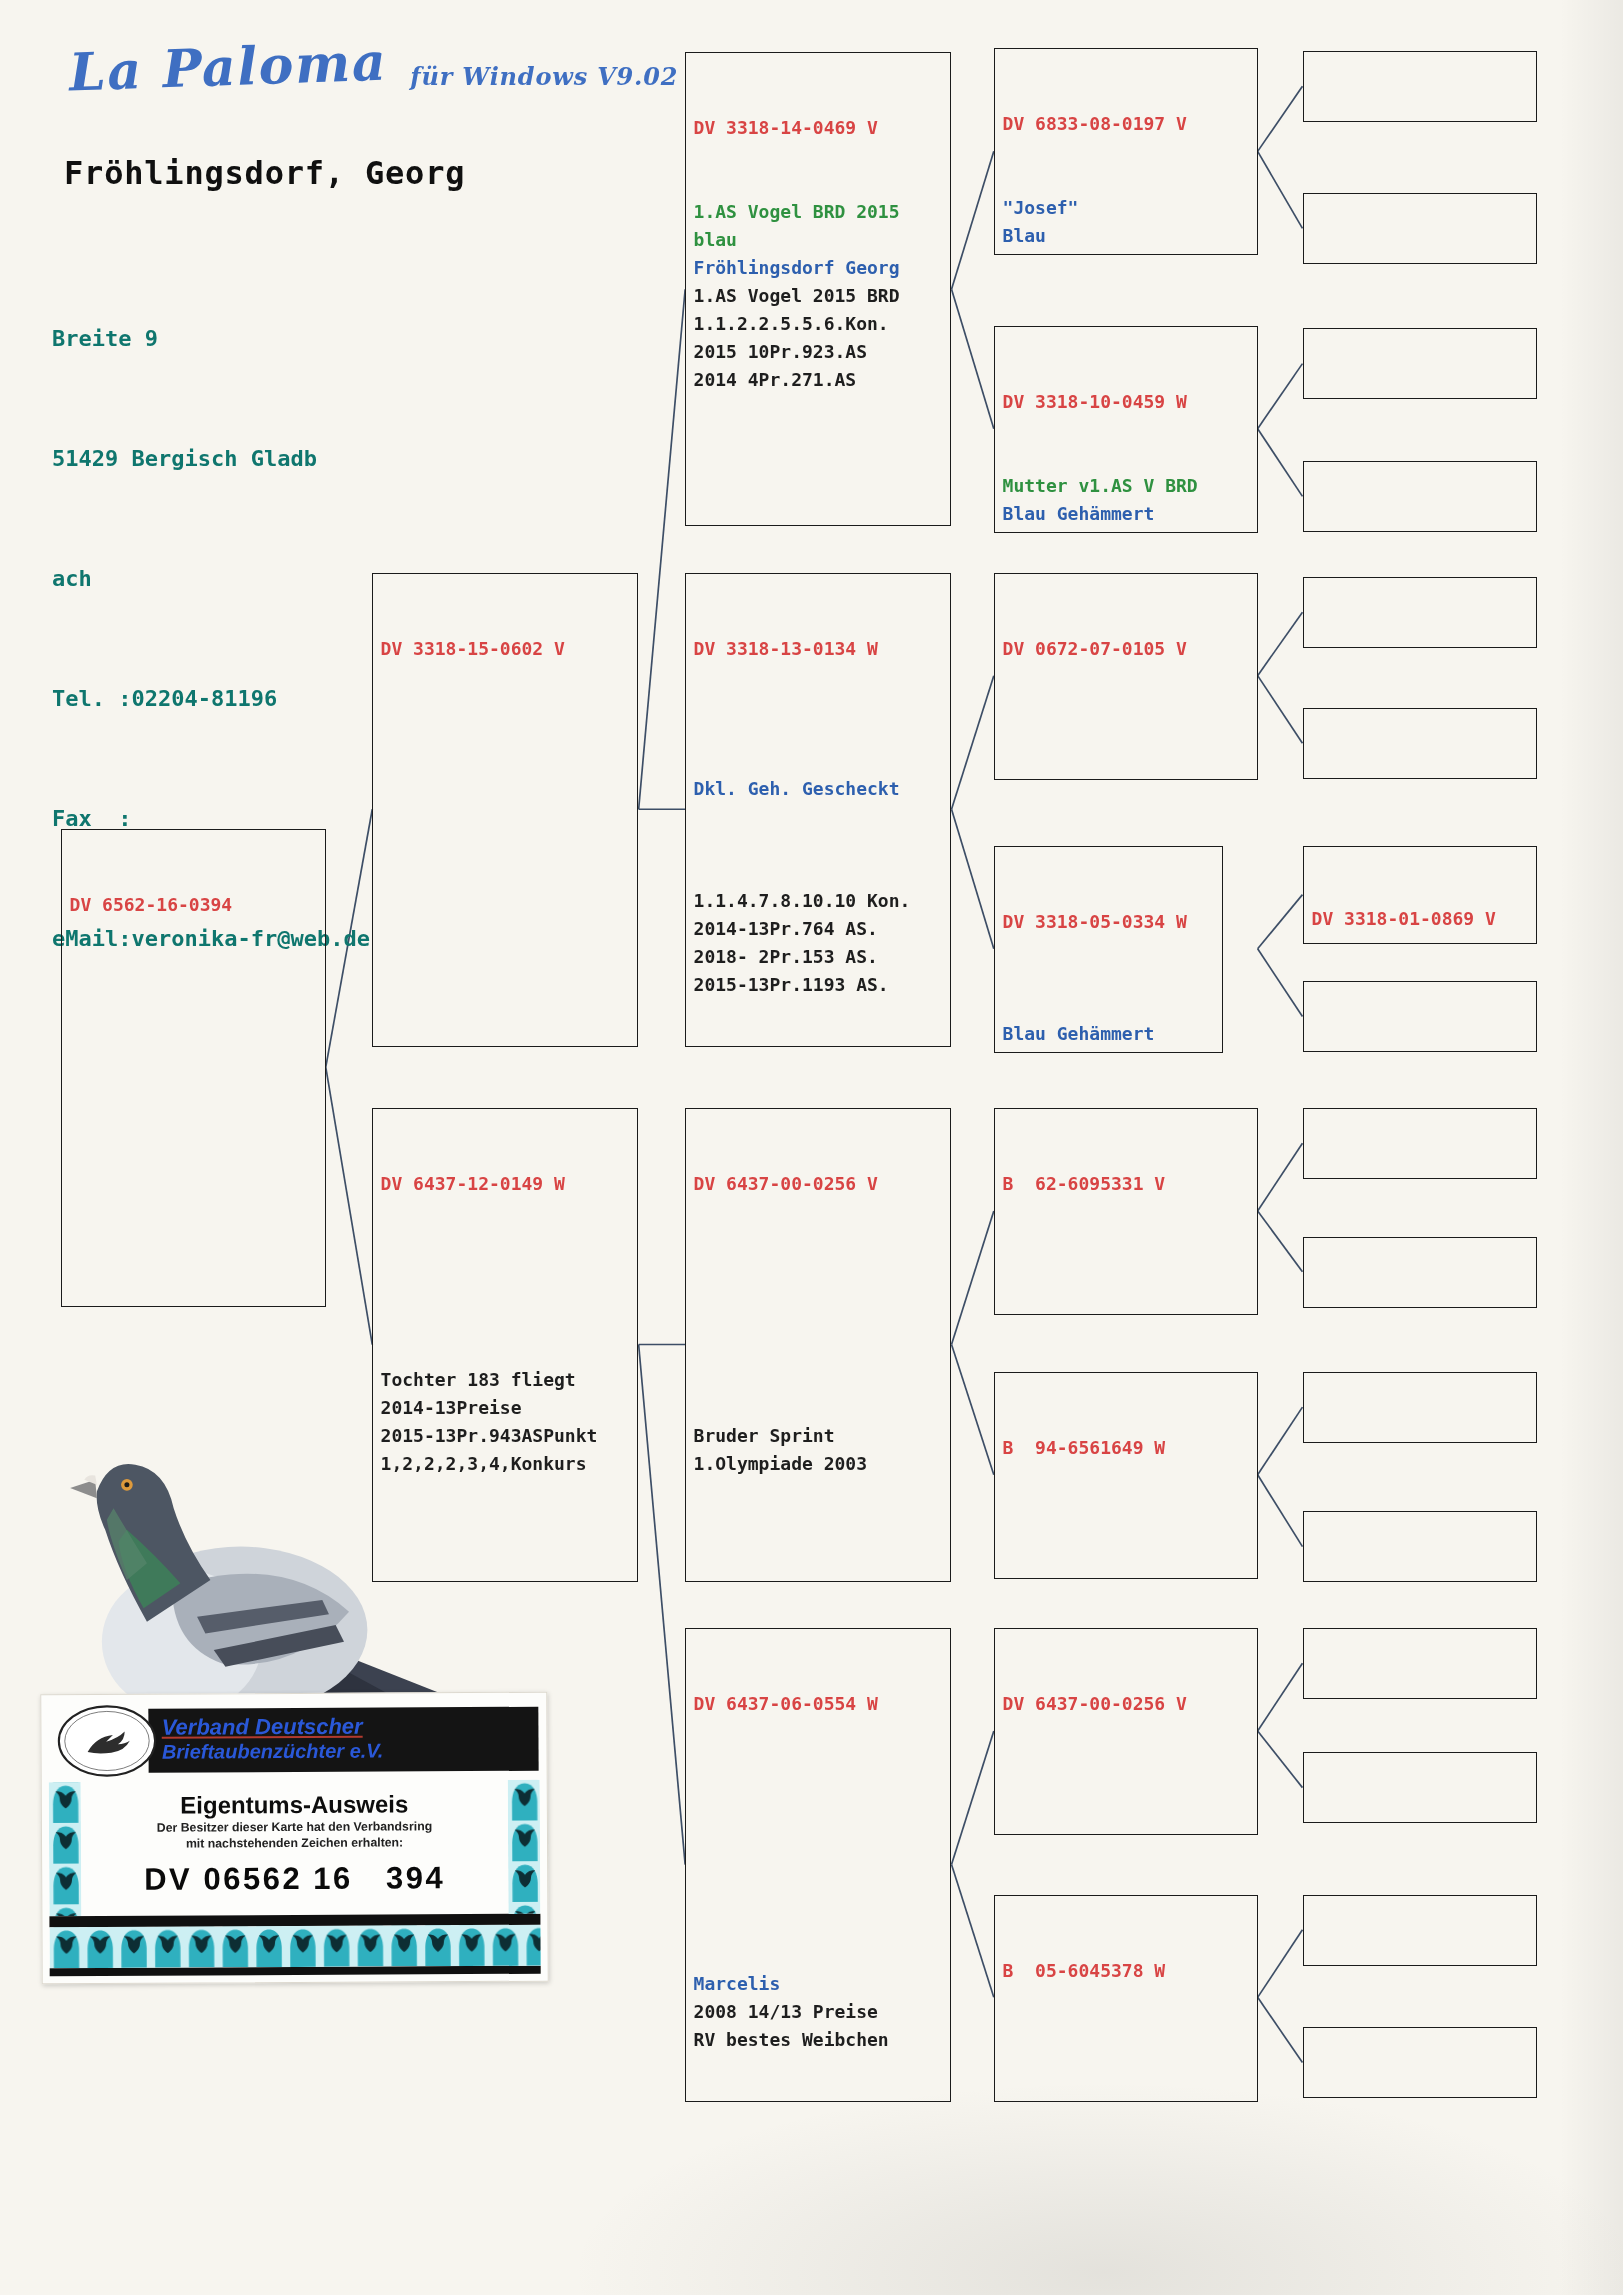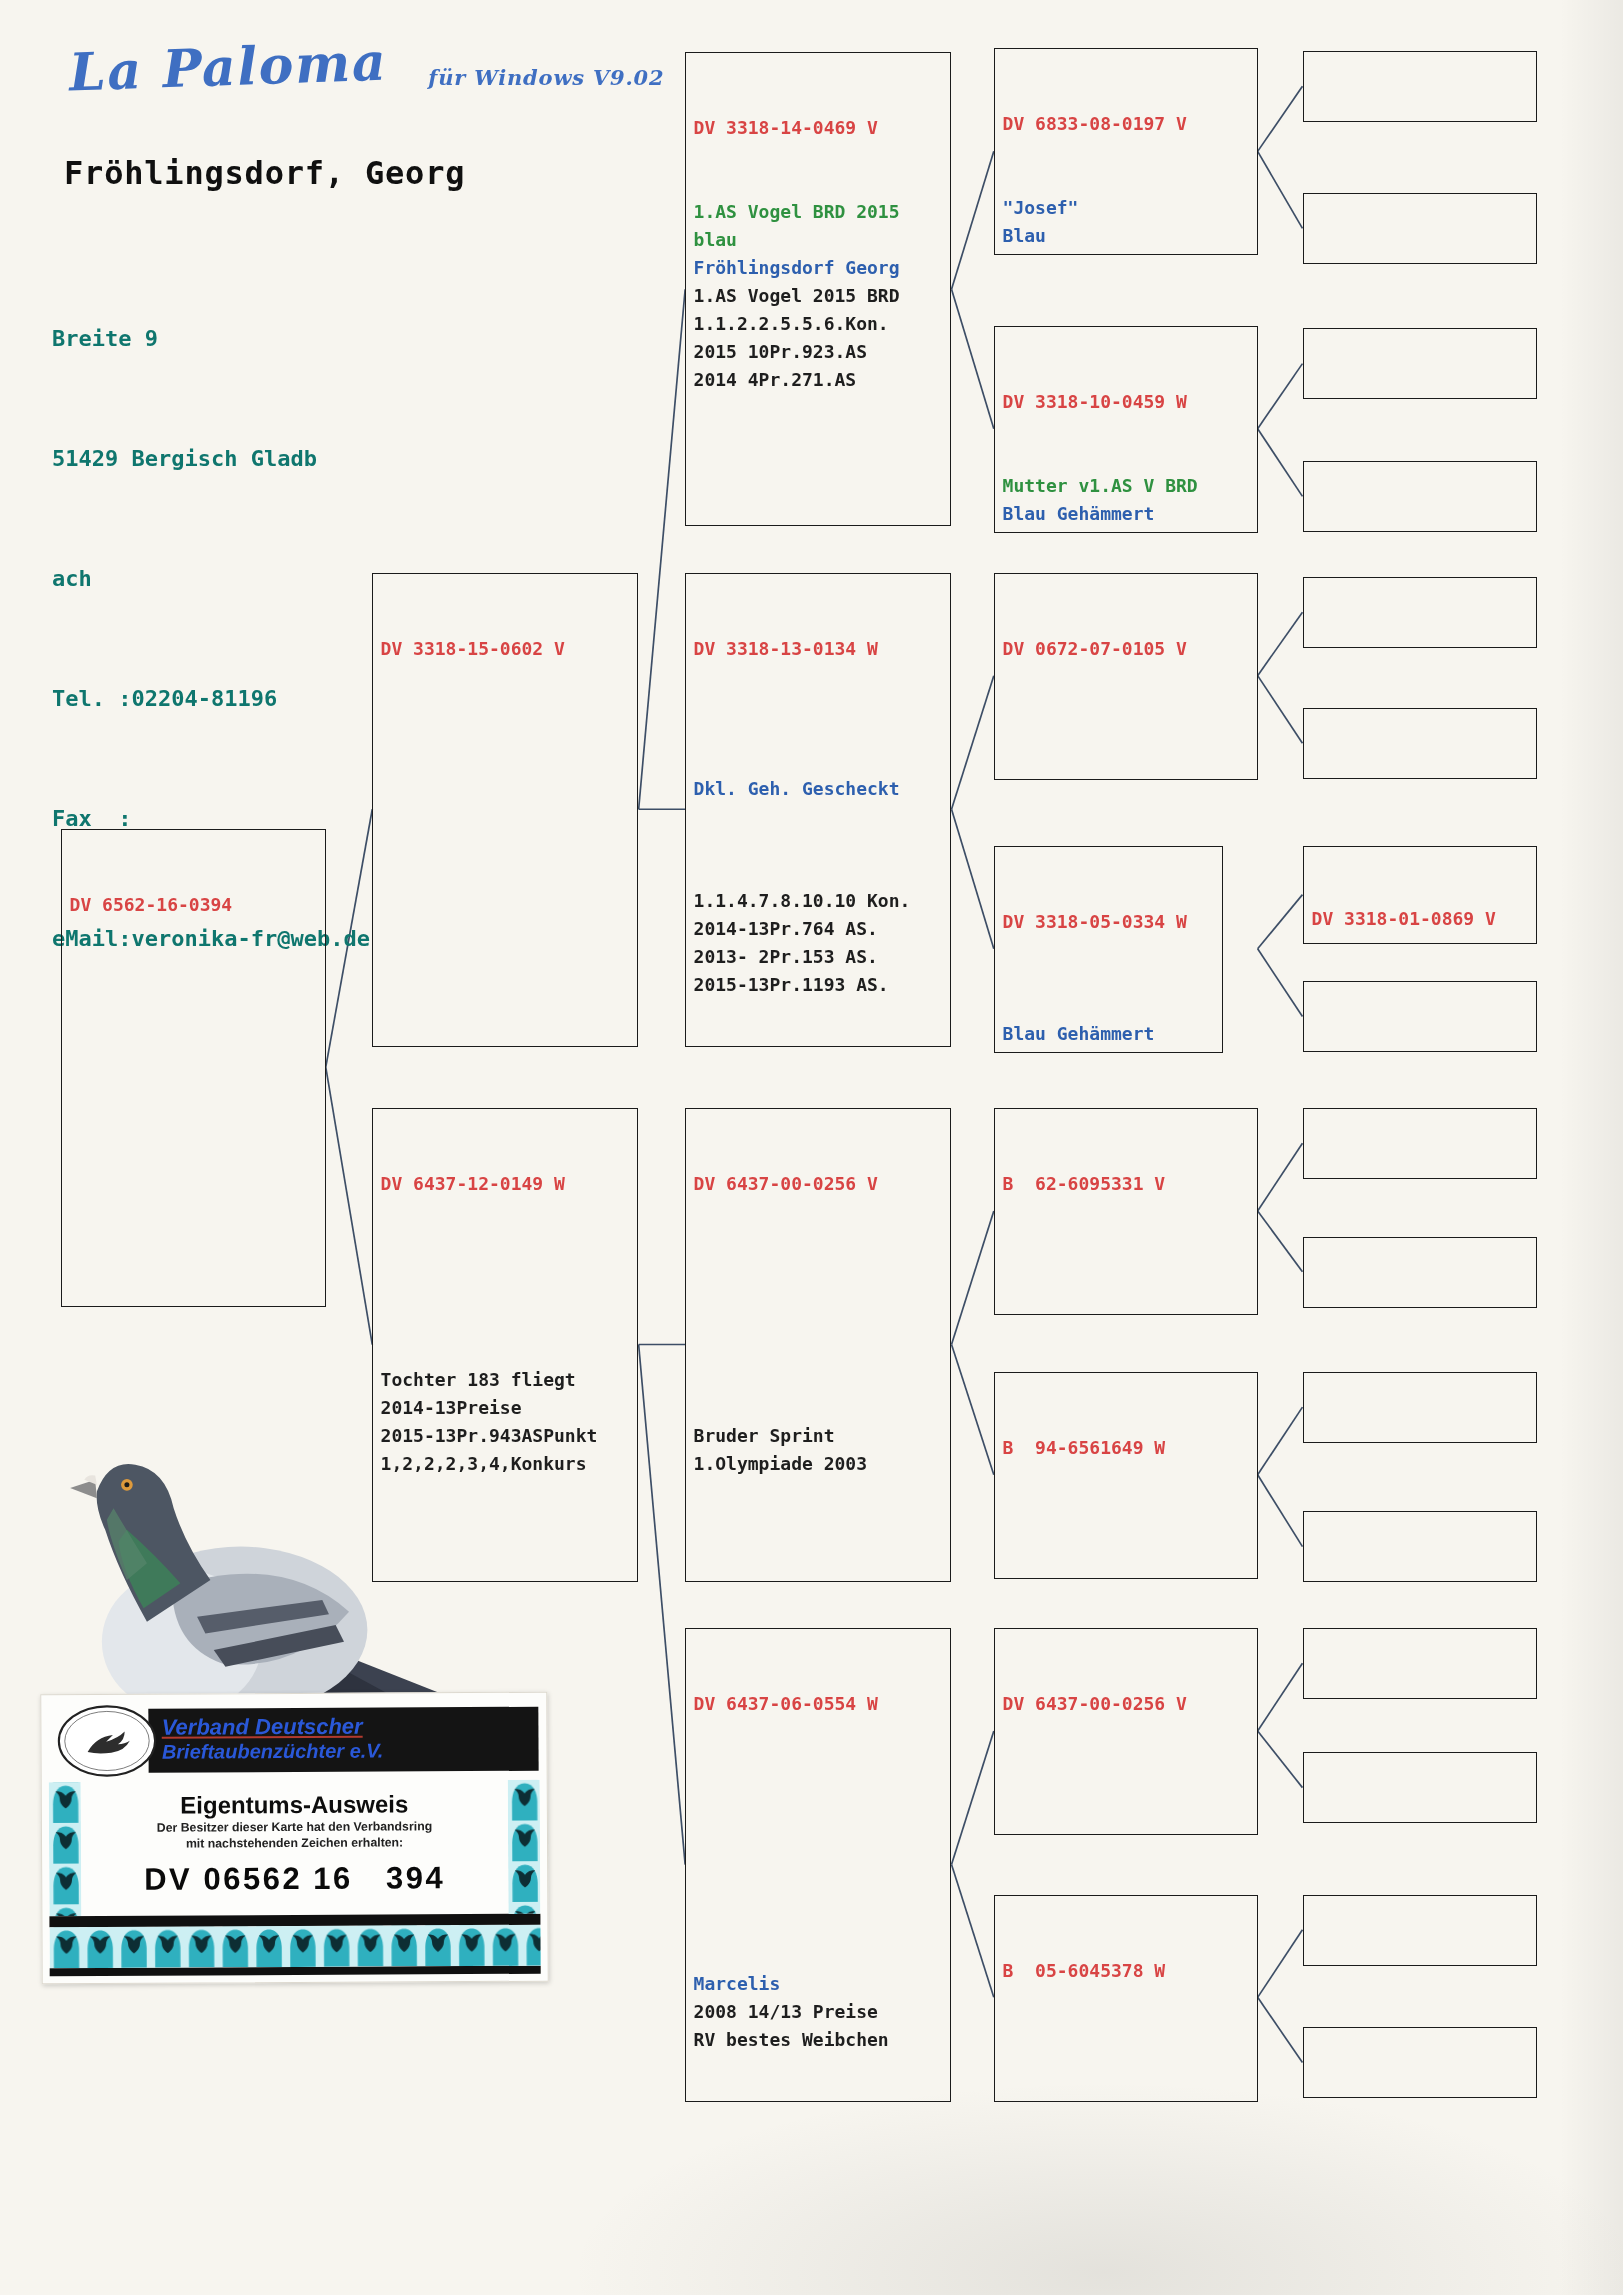--- a/index.html
+++ b/index.html
@@ -23,21 +23,21 @@
 
   
   .logo-row{position:absolute;left:69px;top:36px;white-space:nowrap}
   .logo-script{
     font-family:"DejaVu Serif",serif;font-style:italic;font-weight:bold;
     font-size:52px;color:var(--logo_blue);letter-spacing:1.7px;
     display:inline-block;transform:rotate(-2deg);
   }
   .logo-suffix{
     font-family:"DejaVu Serif",serif;font-style:italic;font-weight:bold;
-    font-size:21px;color:var(--logo_blue);margin-left:33px;letter-spacing:0.8px;
+    font-size:24px;color:var(--logo_blue);margin-left:15px;letter-spacing:0.8px;
   }
   .owner-name{position:absolute;left:64px;top:154px;font-size:32px;font-weight:bold;color:#101010;letter-spacing:0.8px}
   .owner-address{position:absolute;left:52px;top:239px;font-size:22px;font-weight:bold;color:#0f766e;line-height:40px;white-space:pre}
 
   
   .pbox{
     position:absolute;border:1.7px solid #1b1b1b;
     padding:5px 7.6px 0 7.6px;font-size:18px;line-height:28px;font-weight:bold;
     white-space:pre;overflow:hidden;background:transparent;
   }
@@ -139,21 +139,21 @@
   <div class="ring">DV 6437-12-0149 W</div>
   <div><div class="ln c-k">&nbsp;</div><div class="ln c-k">&nbsp;</div><div class="ln c-k">&nbsp;</div><div class="ln c-k">&nbsp;</div><div class="ln c-k">Tochter 183 fliegt</div><div class="ln c-k">2014-13Preise</div><div class="ln c-k">2015-13Pr.943ASPunkt</div><div class="ln c-k">1,2,2,2,3,4,Konkurs</div></div>
 </div>
 
 <div class="pbox" style="left:685px;top:52px;width:266px;height:474px">
   <div class="ring">DV 3318-14-0469 V</div>
   <div><div class="ln c-g">1.AS Vogel BRD 2015</div><div class="ln c-g">blau</div><div class="ln c-b">Fröhlingsdorf Georg</div><div class="ln c-k">1.AS Vogel 2015 BRD</div><div class="ln c-k">1.1.2.2.5.5.6.Kon.</div><div class="ln c-k">2015 10Pr.923.AS</div><div class="ln c-k">2014 4Pr.271.AS</div></div>
 </div>
 <div class="pbox" style="left:685px;top:573px;width:266px;height:474px">
   <div class="ring">DV 3318-13-0134 W</div>
-  <div><div class="ln c-k">&nbsp;</div><div class="ln c-k">&nbsp;</div><div class="ln c-b">Dkl. Geh. Gescheckt</div><div class="ln c-k">&nbsp;</div><div class="ln c-k">&nbsp;</div><div class="ln c-k">&nbsp;</div><div class="ln c-k">1.1.4.7.8.10.10 Kon.</div><div class="ln c-k">2014-13Pr.764 AS.</div><div class="ln c-k">2013- 2Pr.153 AS.</div><div class="ln c-k">2015-13Pr.1193 AS.</div></div>
+  <div><div class="ln c-k">&nbsp;</div><div class="ln c-k">&nbsp;</div><div class="ln c-b">Dkl. Geh. Gescheckt</div><div class="ln c-k">&nbsp;</div><div class="ln c-k">&nbsp;</div><div class="ln c-k">&nbsp;</div><div class="ln c-k">1.1.4.7.8.10.10 Kon.</div><div class="ln c-k">2014-13Pr.764 AS.</div><div class="ln c-k">2018- 2Pr.153 AS.</div><div class="ln c-k">2015-13Pr.1193 AS.</div></div>
 </div>
 <div class="pbox" style="left:685px;top:1108px;width:266px;height:474px">
   <div class="ring">DV 6437-00-0256 V</div>
   <div><div class="ln c-k">&nbsp;</div><div class="ln c-k">&nbsp;</div><div class="ln c-k">&nbsp;</div><div class="ln c-k">&nbsp;</div><div class="ln c-k">&nbsp;</div><div class="ln c-k">&nbsp;</div><div class="ln c-k">Bruder Sprint</div><div class="ln c-k">1.Olympiade 2003</div></div>
 </div>
 <div class="pbox" style="left:685px;top:1628px;width:266px;height:474px">
   <div class="ring">DV 6437-06-0554 W</div>
   <div><div class="ln c-k">&nbsp;</div><div class="ln c-k">&nbsp;</div><div class="ln c-k">&nbsp;</div><div class="ln c-k">&nbsp;</div><div class="ln c-k">&nbsp;</div><div class="ln c-k">&nbsp;</div><div class="ln c-k">&nbsp;</div><div class="ln c-b">Marcelis</div><div class="ln c-k">2008 14/13 Preise</div><div class="ln c-k">RV bestes Weibchen</div></div>
 </div>
 

